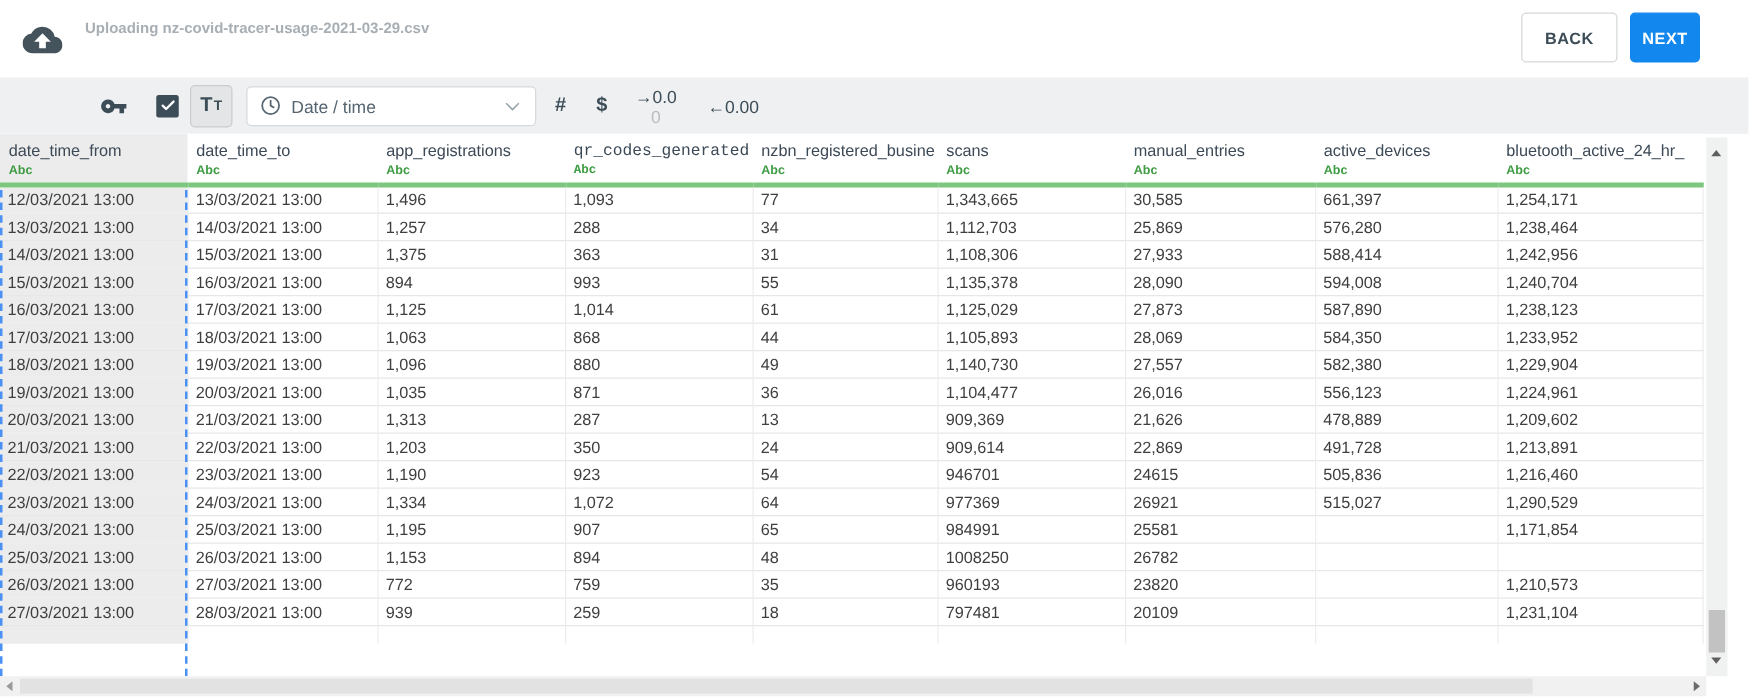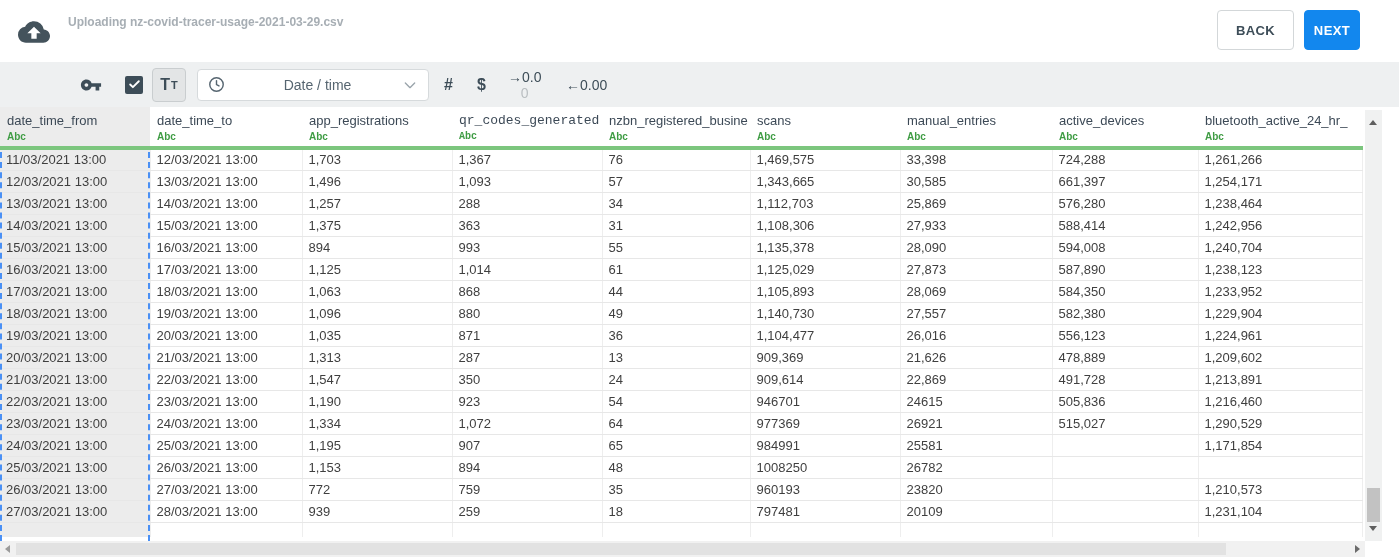--- a/index.html
+++ b/index.html
@@ -21,21 +21,21 @@
   
   .toolbar { position:absolute; top:62px; left:0; width:1399px; height:45px; background:#eef0f1; }
   .tool { position:absolute; top:50%; transform:translateY(-50%); display:flex; align-items:center; color:#3d4d58; }
   .key-ic   { left:80px; }
   .cbx { left:125px; width:18px; height:18px; background:#3d4d58; border-radius:2px; display:flex; align-items:center; justify-content:center; }
   .tt-btn { left:152px; width:34px; height:34px; background:#e3e5e6; border:1px solid #c9cdcf; border-radius:4px;
             justify-content:center; font-weight:bold; color:#3d4d58; }
   .tt-big { font-size:16px; } .tt-small { font-size:11px; margin-left:1px; }
   .dropdown { left:197px; width:232px; height:32px; background:#fff; border:1px solid #d6dadc; border-radius:4px;
               padding:0 10px; color:#566570; font-size:14px; justify-content:flex-start; }
-  .dropdown .dd-label { margin-left:8px; flex:1;text-align:center; }
+  .dropdown .dd-label { margin-left:8px; flex:1; }
   .hash-ic { left:444px; font-size:16px; font-weight:bold; }
   .dollar-ic { left:477px; font-size:16px; font-weight:bold; }
   .dec { font-size:14px; }
   .dec-right { left:508px;flex-direction:column; } .dec-left { left:566px; }
   .faded { color:#b9bec1; }
 
   
   .table-wrap { position:absolute; top:107px; left:0; width:1362px; height:434px; background:#fff; }
   table { border-collapse:collapse; table-layout:fixed; width:1362px; }
   th { height:41px; vertical-align:top; text-align:left; padding:6px 4px 0 7px;
@@ -148,36 +148,25 @@
               <div class="ctype">Abc</div>
             </th>
             <th style="width: 164px;">
               <div class="cname">bluetooth_active_24_hr_</div>
               <div class="ctype">Abc</div>
             </th>
           </tr>
         </thead>
       <tbody id="tbody">
           <tr>
-            <td class="sel">11/03/2021 13:00</td>
-            <td>12/03/2021 13:00</td>
-            <td>1,703</td>
-            <td>1,367</td>
-            <td>76</td>
-            <td>1,469,575</td>
-            <td>33,398</td>
-            <td>724,288</td>
-            <td>1,261,266</td>
-          </tr>
-          <tr>
             <td class="sel">12/03/2021 13:00</td>
             <td>13/03/2021 13:00</td>
             <td>1,496</td>
             <td>1,093</td>
-            <td>57</td>
+            <td>77</td>
             <td>1,343,665</td>
             <td>30,585</td>
             <td>661,397</td>
             <td>1,254,171</td>
           </tr>
           <tr>
             <td class="sel">13/03/2021 13:00</td>
             <td>14/03/2021 13:00</td>
             <td>1,257</td>
             <td>288</td>
@@ -260,21 +249,21 @@
             <td>287</td>
             <td>13</td>
             <td>909,369</td>
             <td>21,626</td>
             <td>478,889</td>
             <td>1,209,602</td>
           </tr>
           <tr>
             <td class="sel">21/03/2021 13:00</td>
             <td>22/03/2021 13:00</td>
-            <td>1,547</td>
+            <td>1,203</td>
             <td>350</td>
             <td>24</td>
             <td>909,614</td>
             <td>22,869</td>
             <td>491,728</td>
             <td>1,213,891</td>
           </tr>
           <tr>
             <td class="sel">22/03/2021 13:00</td>
             <td>23/03/2021 13:00</td>

